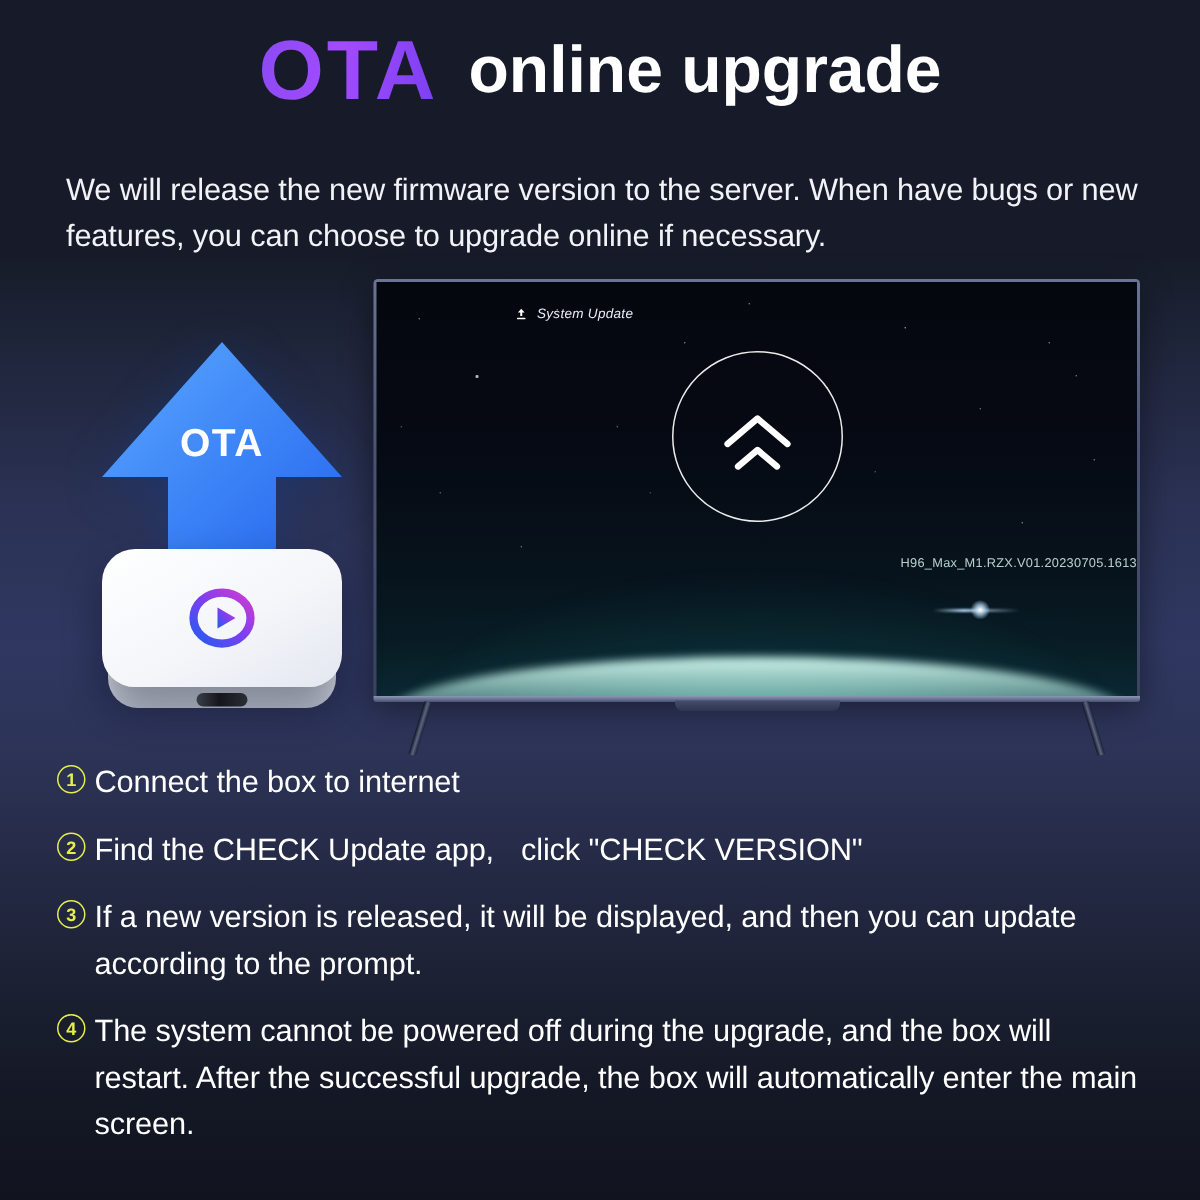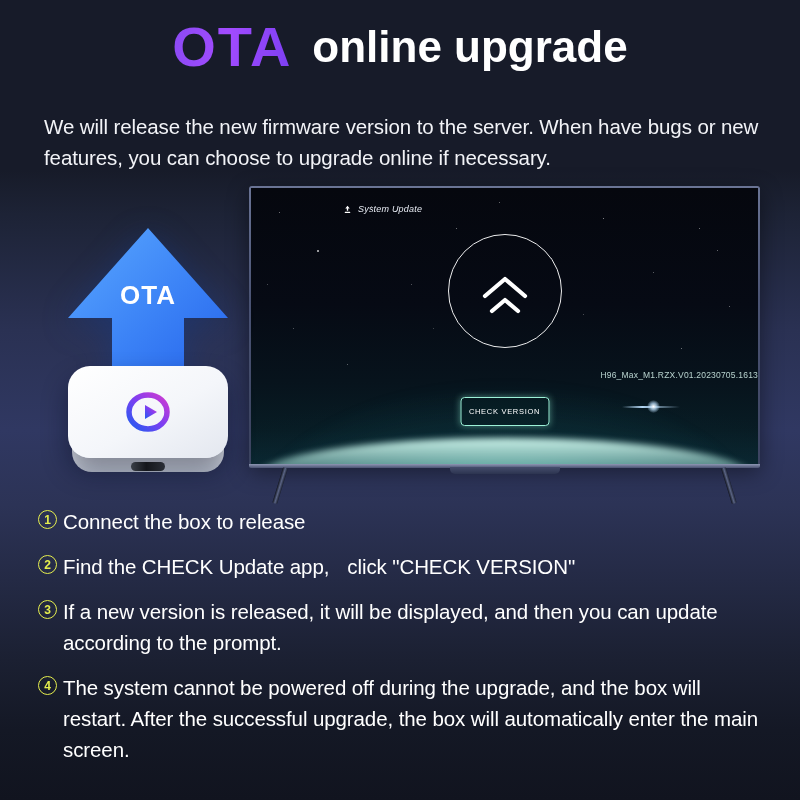--- a/index.html
+++ b/index.html
@@ -393,21 +393,20 @@
       <div class="ring"></div>
       <span class="chev">
         <svg width="52" height="40" viewBox="0 0 52 40">
           <path d="M6 20 L26 3 L46 20" fill="none" stroke="#ffffff" stroke-width="4.2" stroke-linecap="round" stroke-linejoin="round"></path>
           <path d="M13 35 L26 24 L39 35" fill="none" stroke="#ffffff" stroke-width="4.2" stroke-linecap="round" stroke-linejoin="round"></path>
         </svg>
       </span>
 
       <div class="version">H96_Max_M1.RZX.V01.20230705.1613</div>
 
-      <div class="check-btn">CHECK VERSION</div>
     </div>
 
     <div class="tv-chin"></div>
     <div class="tv-centerbar"></div>
     <div class="leg l"></div>
     <div class="leg r"></div>
   </div>
 
   <div class="arrow-wrap">
     <svg class="arrow-svg" width="172" height="160" viewBox="0 0 172 160">
@@ -438,21 +437,21 @@
         <path d="M22 3 C33 3 41 11 41 20 C41 29 33 37 22 37 C11 37 3 29 3 20 C3 11 11 3 22 3 Z" fill="none" stroke="url(#lgrad)" stroke-width="5.5" stroke-linecap="round"></path>
         <path d="M19 13 L31 20 L19 27 Z" fill="url(#lgrad)"></path>
       </svg>
     </span>
     <div class="box-led"></div>
   </div>
 
   <div class="steps">
     <div class="step">
       <div class="step-num">1</div>
-      <div class="step-text">Connect the box to release</div>
+      <div class="step-text">Connect the box to internet</div>
     </div>
     <div class="step">
       <div class="step-num">2</div>
       <div class="step-text">
         <span>Find the CHECK Update app,</span><span class="gap"></span><span>click "CHECK VERSION"</span>
       </div>
     </div>
     <div class="step">
       <div class="step-num">3</div>
       <div class="step-text">If a new version is released, it will be displayed, and then you can update according to the prompt.</div>

